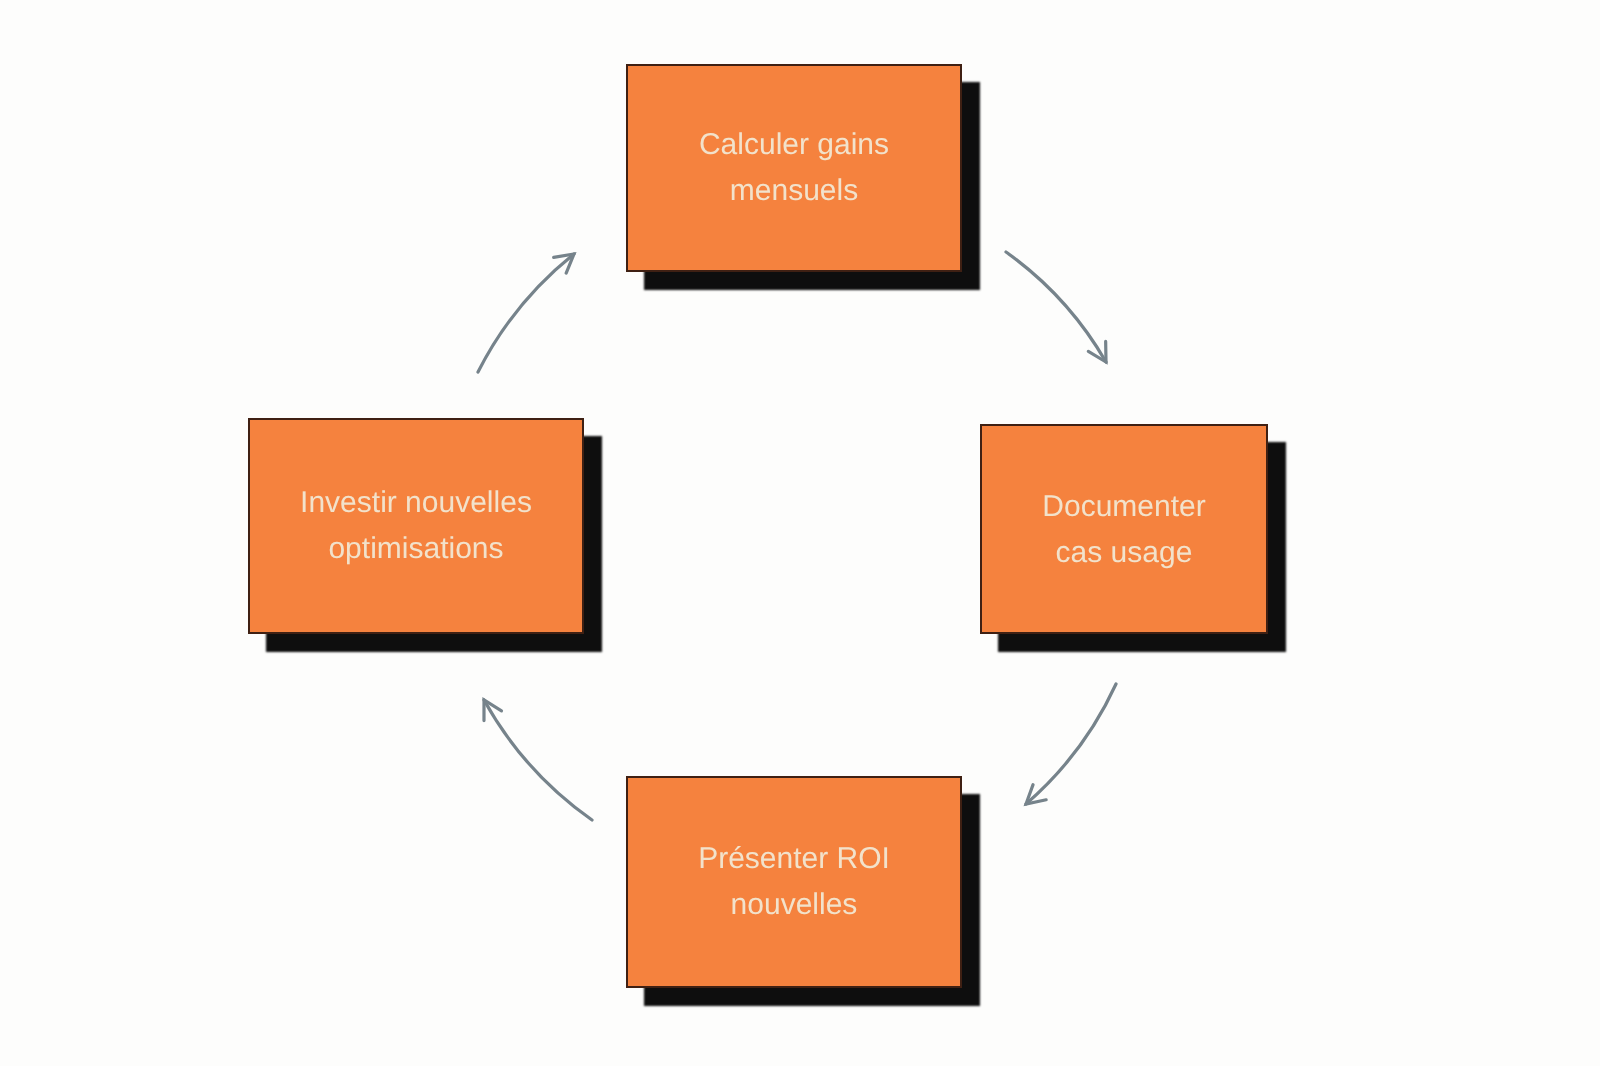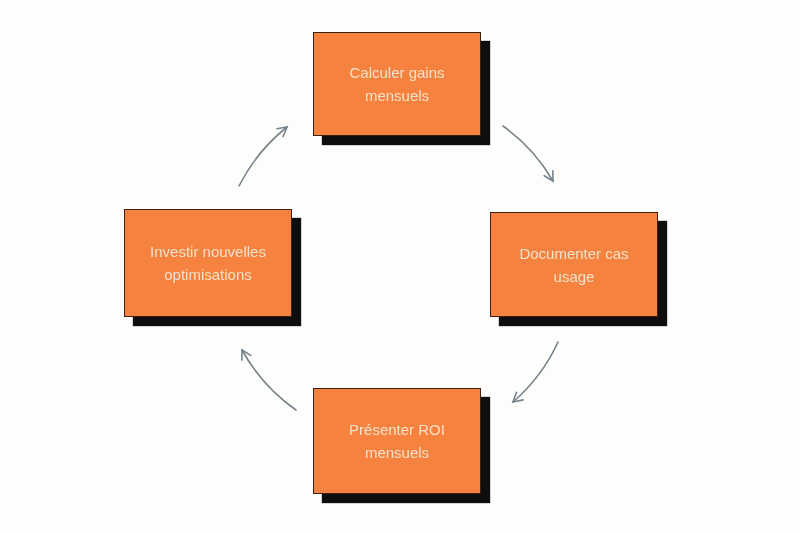--- a/index.html
+++ b/index.html
@@ -31,21 +31,21 @@
     color: var(--node-text, #F2E2CB);
     font-size: 15px;
     line-height: 23px;
     text-align: center;
     display: flex;
     align-items: center;
     justify-content: center;
     padding: 0 24px;
   }
   .node-top    { left: 313px; top: 32px;  width: 168px; height: 104px; }
-  .node-right  { left: 490px; top: 212px; width: 168px; height: 105px; }
+  .node-right  { left: 490px; top: 212px; width: 144px; height: 105px; }
   .node-bottom { left: 313px; top: 388px; width: 168px; height: 106px; }
   .node-left   { left: 124px; top: 209px; width: 168px; height: 108px; }
 </style>
 </head>
 <body>
 
 <div class="canvas" style="--bg: #FDFDFC; --node-fill: #F5823E; --node-border: #3F2013; --node-text: #F2E2CB; --shadow: #0E0E0E;">
 
   <svg class="arrow-layer" viewBox="0 0 800 533" xmlns="http://www.w3.org/2000/svg">
     <defs>
@@ -63,20 +63,20 @@
 
   <div class="node node-top">
     <span>Calculer gains mensuels</span>
   </div>
 
   <div class="node node-right">
     <span>Documenter cas usage</span>
   </div>
 
   <div class="node node-bottom">
-    <span>Présenter ROI mensuels</span>
+    <span>Présenter ROI nouvelles</span>
   </div>
 
   <div class="node node-left">
     <span>Investir nouvelles optimisations</span>
   </div>
 
 </div>
 
 </body></html>

